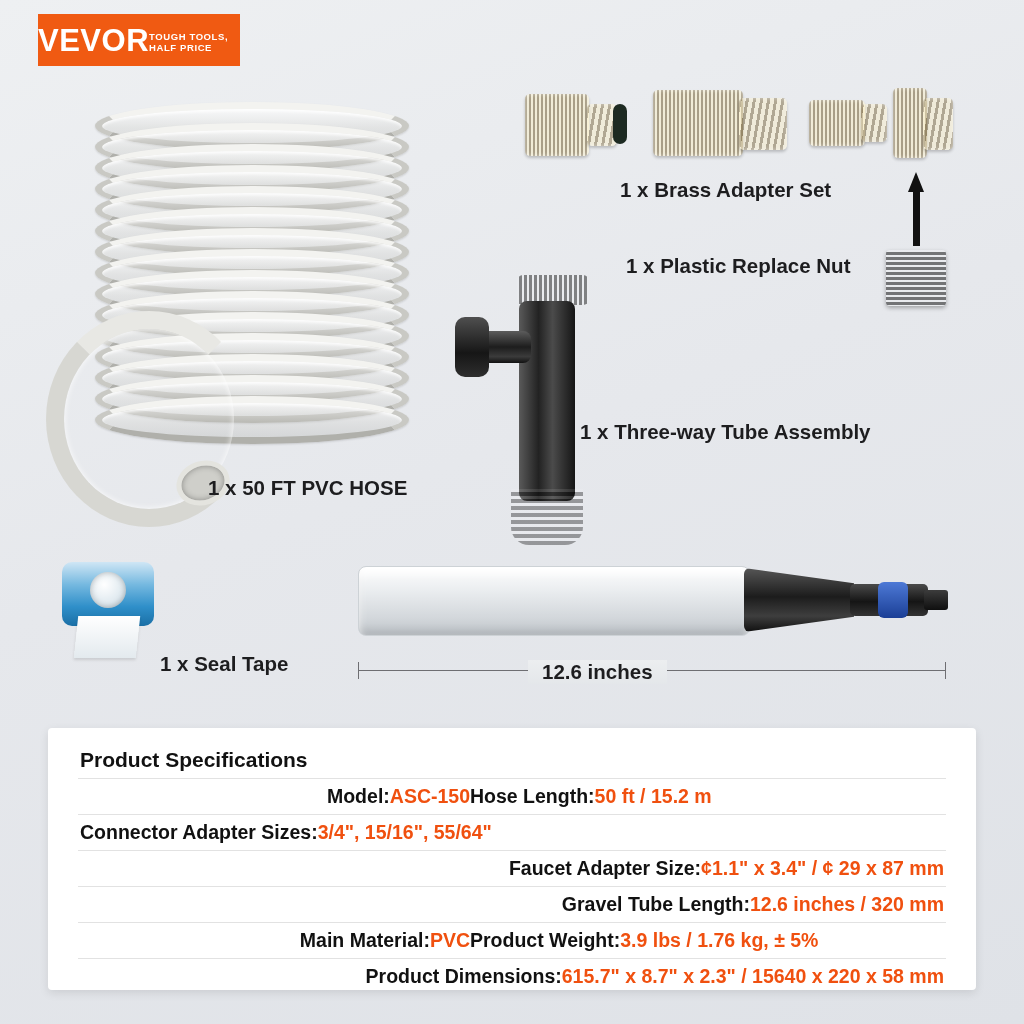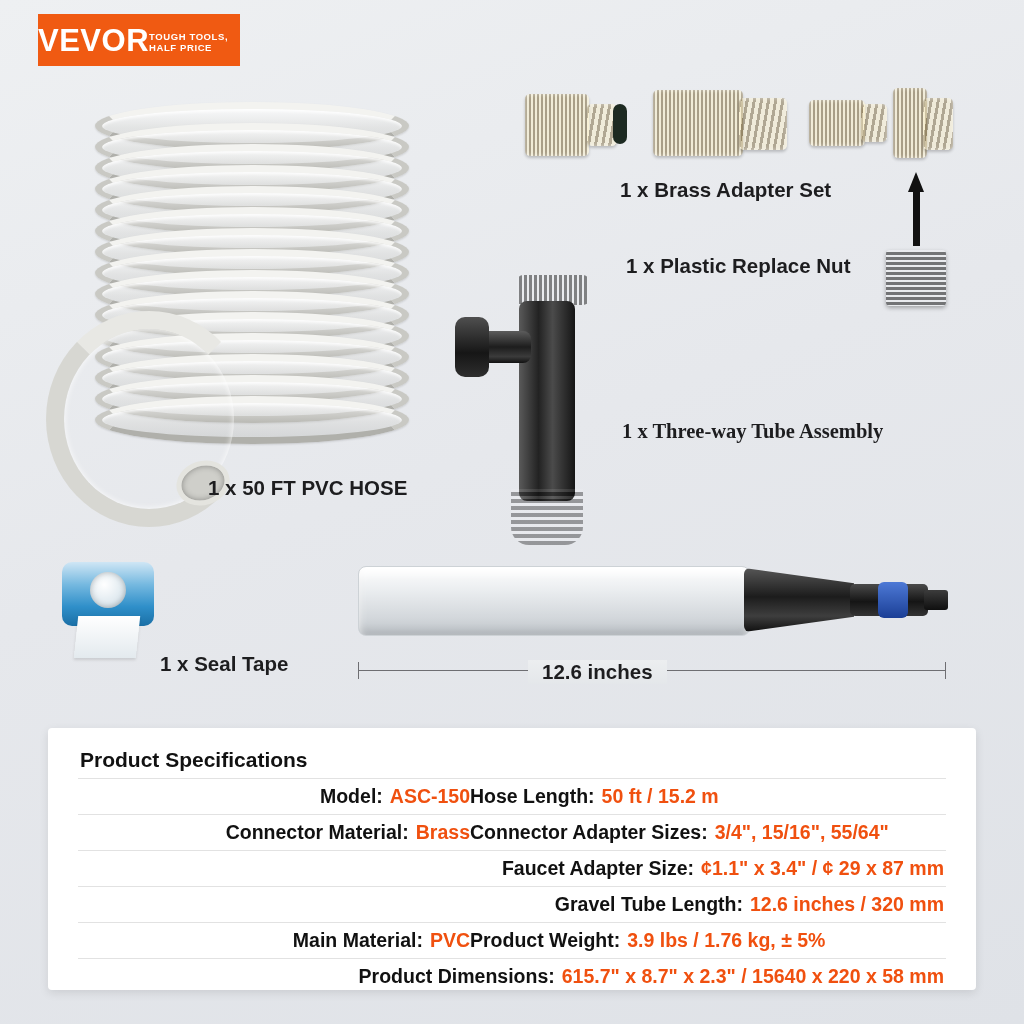--- a/index.html
+++ b/index.html
@@ -403,21 +403,20 @@
   .k {
     font-size: 19.5px;
     font-weight: bold;
     color: #111;
     white-space: nowrap;
   }
   .v {
     font-size: 19.5px;
     font-weight: bold;
     color: #f0500f;
-    margin-left: 7px;
     white-space: nowrap;
   }
 </style>
 </head>
 <body>
 
 <div class="page">
 
   <div class="logo">
     <div class="logo-main">VEVOR</div>
@@ -470,21 +469,21 @@
   <div class="plastic-nut"></div>
   <div class="caption" style="left:626px; top:254px;">1 x Plastic Replace Nut</div>
 
   <div class="tee">
     <div class="cap"></div>
     <div class="body"></div>
     <div class="branch"></div>
     <div class="elbow"></div>
     <div class="nozzle"></div>
   </div>
-  <div class="caption" style="left:622px; top:420px;font-family:Liberation Serif, serif;">1 x Three-way Tube Assembly</div>
+  <div class="caption" style="left:580px; top:420px;">1 x Three-way Tube Assembly</div>
 
   <div class="tape">
     <div class="spool"></div>
     <div class="core"></div>
     <div class="strip"></div>
   </div>
   <div class="caption" style="left:160px; top:652px;">1 x Seal Tape</div>
 
   <div class="gravel">
     <div class="tube"></div>
@@ -509,24 +508,20 @@
         <span class="k">Model:</span>
         <span class="v">ASC-150</span>
       </div>
       <div class="cell">
         <span class="k">Hose Length:</span>
         <span class="v">50 ft / 15.2 m</span>
       </div>
     </div>
 
     <div class="spec-row">
-      <div class="cell left">
-        <span class="k">Connector Material:</span>
-        <span class="v">Brass</span>
-      </div>
       <div class="cell">
         <span class="k">Connector Adapter Sizes:</span>
         <span class="v">3/4", 15/16", 55/64"</span>
       </div>
     </div>
 
     <div class="spec-row">
       <div class="cell full">
         <span class="k">Faucet Adapter Size:</span>
         <span class="v">¢1.1" x 3.4" / ¢ 29 x 87 mm</span>

